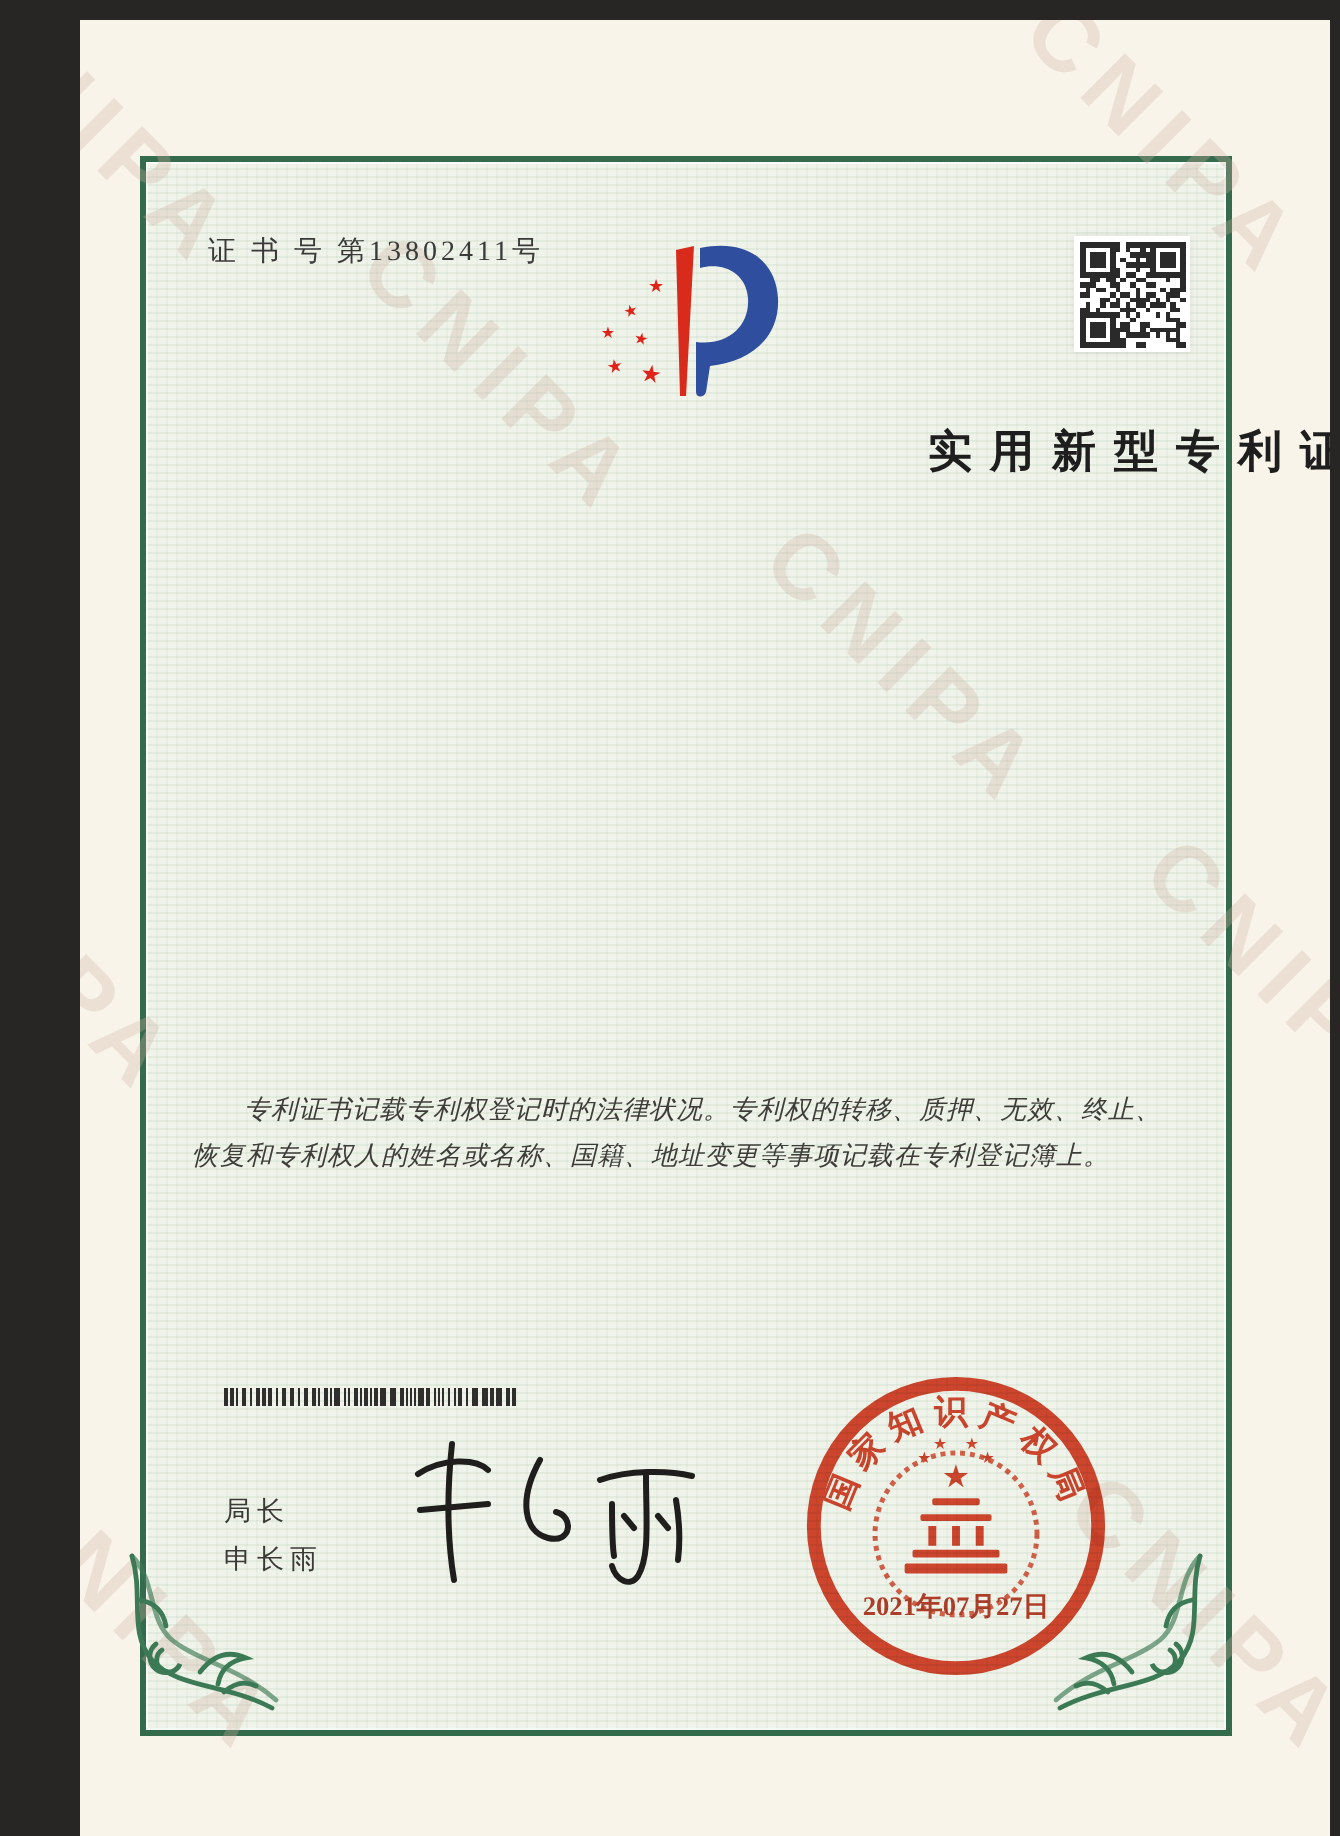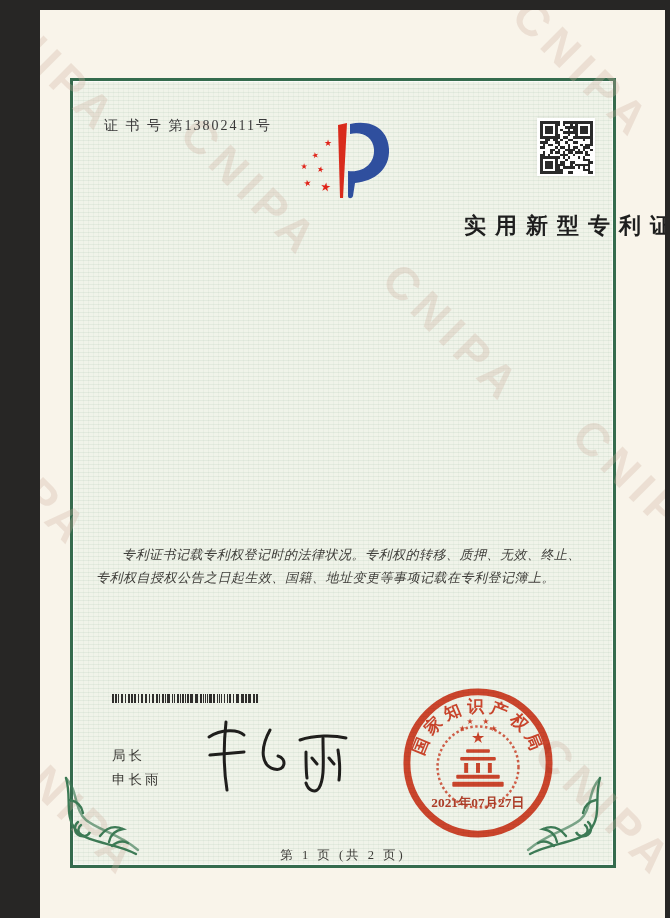--- a/index.html
+++ b/index.html
@@ -397,21 +397,21 @@
   <div class="row" style="top:512px">
     <span>
       <span class="flabel">授权公告日</span><span class="colon">：</span><span class="fvalue">2021 年 07 月 27 日</span>
     </span>
     <span class="grp2">
       <span class="flabel">授权公告号</span><span class="colon">：</span><span class="fvalue">CN 213817267 U</span>
     </span>
   </div>
 
   <div class="content paras">
-    <p>专利证书记载专利权登记时的法律状况。专利权的转移、质押、无效、终止、专利权自授权公告之日起生效、国籍、地址变更等事项记载在专利登记簿上。</p>
+    <p>专利证书记载专利权登记时的法律状况。专利权的转移、质押、无效、终止、恢复和专利权人的姓名或名称、国籍、地址变更等事项记载在专利登记簿上。</p>
   </div>
 
   <div class="content barcode">
       <i style="left:0px;width:2px"></i>
       <i style="left:3px;width:2px"></i>
       <i style="left:6px;width:1px"></i>
       <i style="left:9px;width:2px"></i>
       <i style="left:13px;width:1px"></i>
       <i style="left:16px;width:2px"></i>
       <i style="left:19px;width:2px"></i>
@@ -495,16 +495,15 @@
     </g>
     <defs>
       <path id="sealArc" d="M 24,84 A 56,56 0 1 1 136,84" fill="none"></path>
     </defs>
     <text font-size="17" font-weight="bold" fill="#d63a20" letter-spacing="5">
       <textPath href="#sealArc" startOffset="50%" text-anchor="middle">国家知识产权局</textPath>
     </text>
     <text x="80" y="125" font-size="13.5" font-weight="bold" fill="#b5321c" text-anchor="middle">2021年07月27日</text>
   </svg>
 
-  <div class="content pageinfo">第 1 页 (共 2 页)</div>
 
 
 </div>
 
 </body></html>

